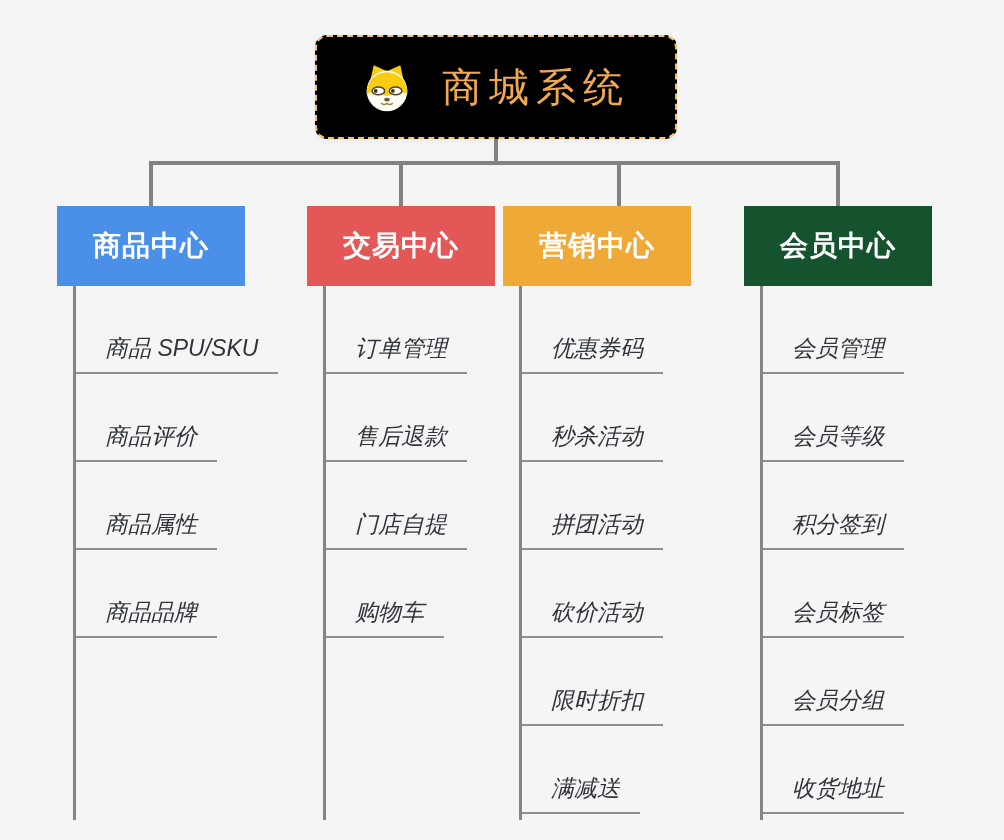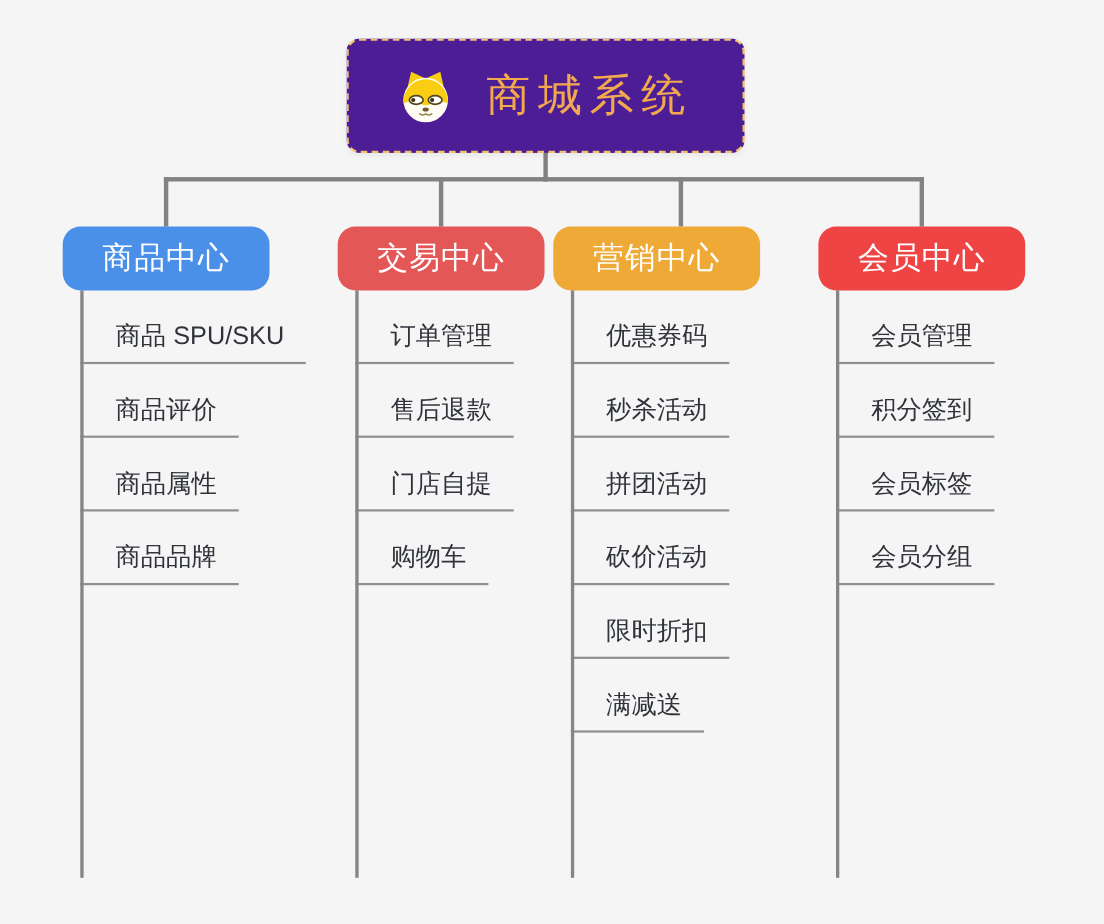--- a/index.html
+++ b/index.html
@@ -8,21 +8,21 @@
     background:#f5f5f6;
     font-family:"Liberation Sans","DejaVu Sans",sans-serif;
     position:relative;overflow:hidden;
   }
   .canvas{position:absolute;inset:0;}
 
   
   .root-node{
     position:absolute;left:315px;top:35px;width:362px;height:104px;
     box-sizing:border-box;
-    background:#4c1d95;
+    background:#000000;
     border:2px dashed #f3c06e;
     border-radius:12px;
     display:flex;align-items:center;justify-content:center;gap:30px;
     box-shadow:0 2px 6px rgba(0,0,0,0.05);
   }
   .root-title{
     font-size:40px;letter-spacing:7px;color:#f1a84e;font-weight:500;
     line-height:1;white-space:nowrap;
   }
   .dog-icon{width:50px;height:50px;display:block;flex:0 0 auto;}
@@ -37,37 +37,37 @@
   .conn-drop4{left:836px;top:161px;width:4px;height:45px;}
 
   
   .column{position:absolute;top:206px;}
   .col-1{left:57px;}
   .col-2{left:307px;}
   .col-3{left:503px;}
   .col-4{left:744px;}
 
   .branch-box{
-    width:188px;height:58px;border-radius:16px;
+    width:188px;height:80px;border-radius:0;
     display:flex;align-items:center;justify-content:center;
-    color:#ffffff;font-size:28px;letter-spacing:1px;font-weight:400;
+    color:#ffffff;font-size:28px;letter-spacing:1px;font-weight:700;
     white-space:nowrap;
   }
   .branch-blue  {background:#4a8fe8;}
   .branch-red   {background:#e35757;}
   .branch-orange{background:#efa937;}
-  .branch-green {background:#ef4444;}
+  .branch-green {background:#14532d;}
 
   .leaves{position:relative;margin-left:16px;}
   .leaves::before{
     content:"";position:absolute;left:0;top:0;width:3px;height:534px;
     background:#858585;
   }
   .leaf-row{
-    height:67px;display:flex;align-items:flex-end;
+    height:88px;display:flex;align-items:flex-end;font-style:italic;
   }
   .leaf-label{
     display:inline-block;
     padding:0 20px 9px 32px;
     border-bottom:2px solid #8f8f8f;
     font-size:23px;color:#30343a;line-height:1.2;
     white-space:nowrap;
   }
 </style>
 </head>
@@ -158,24 +158,30 @@
     </div>
   </div>
 
   <div class="column col-4">
     <div class="branch-box branch-green">会员中心</div>
     <div class="leaves">
       <div class="leaf-row">
           <span class="leaf-label">会员管理</span>
         </div>
       <div class="leaf-row">
+          <span class="leaf-label">会员等级</span>
+        </div>
+      <div class="leaf-row">
           <span class="leaf-label">积分签到</span>
         </div>
       <div class="leaf-row">
           <span class="leaf-label">会员标签</span>
         </div>
       <div class="leaf-row">
           <span class="leaf-label">会员分组</span>
         </div>
+      <div class="leaf-row">
+          <span class="leaf-label">收货地址</span>
+        </div>
     </div>
   </div>
 
 </div>
 
 </body></html>

